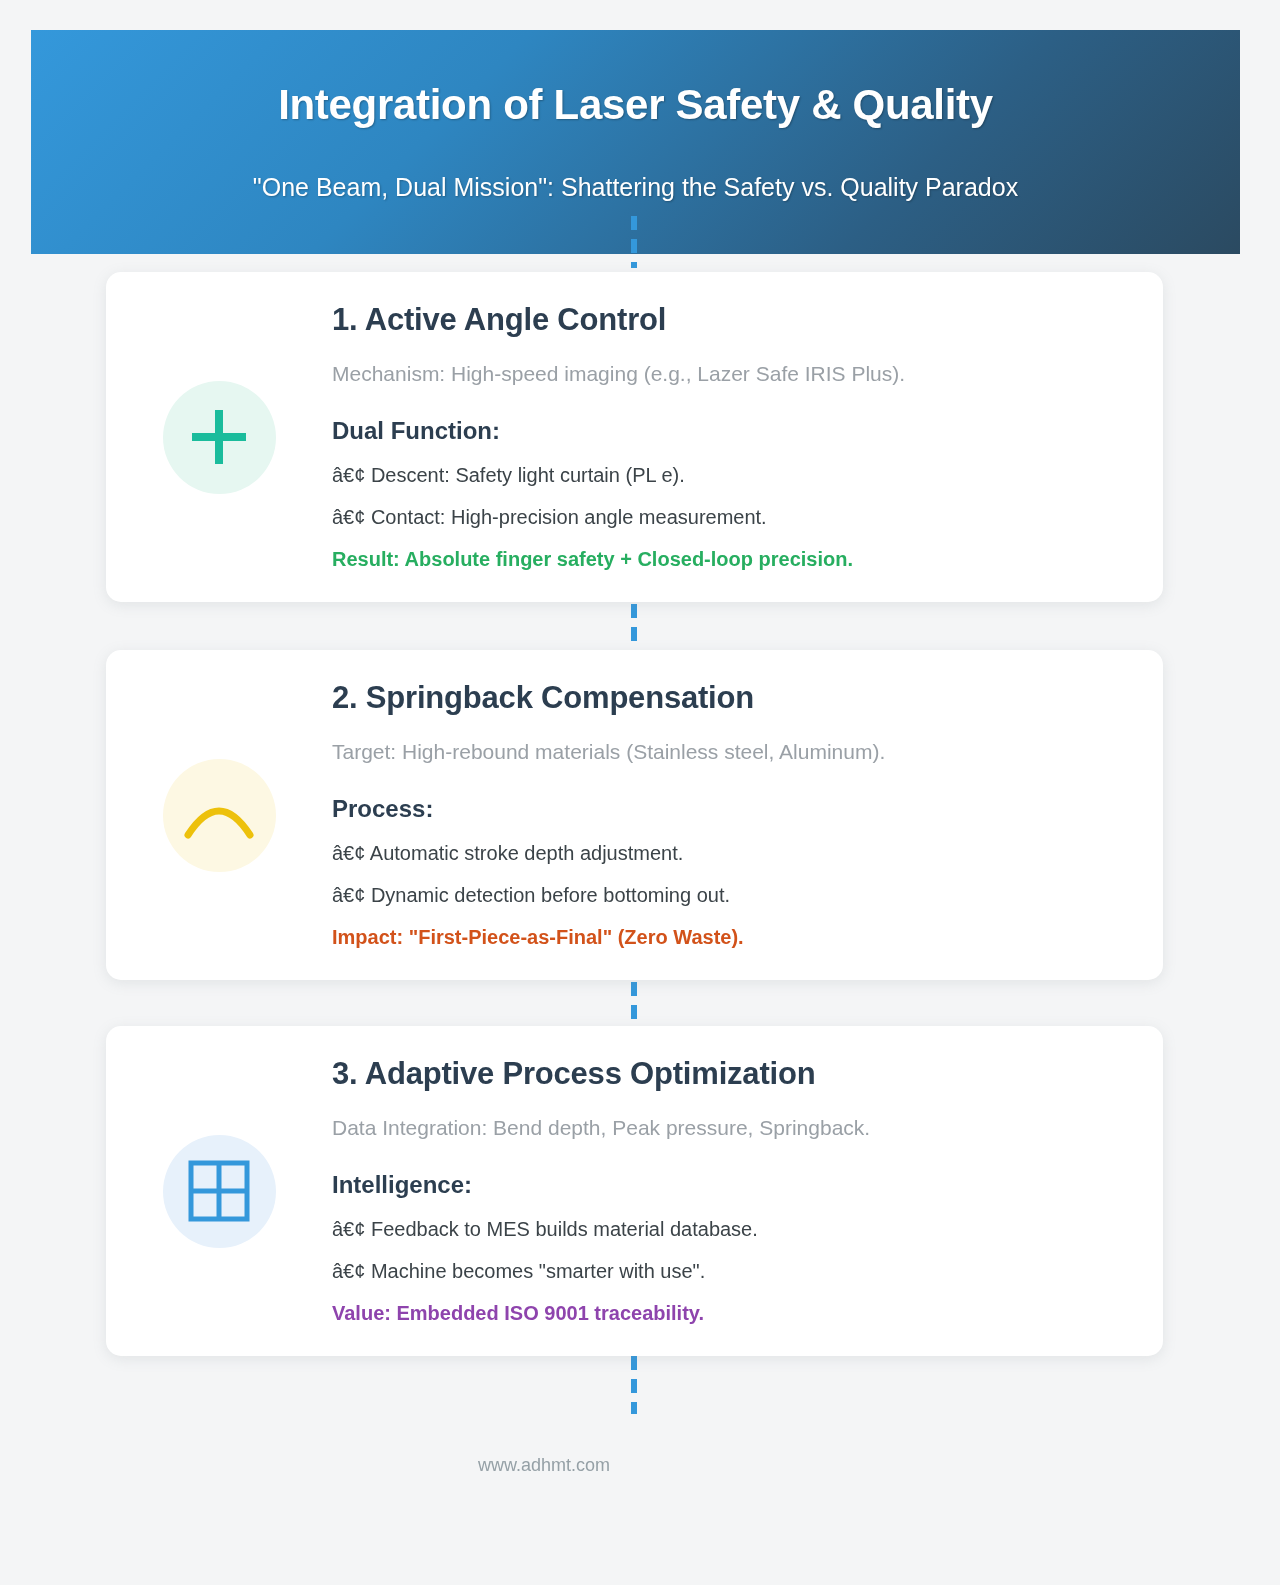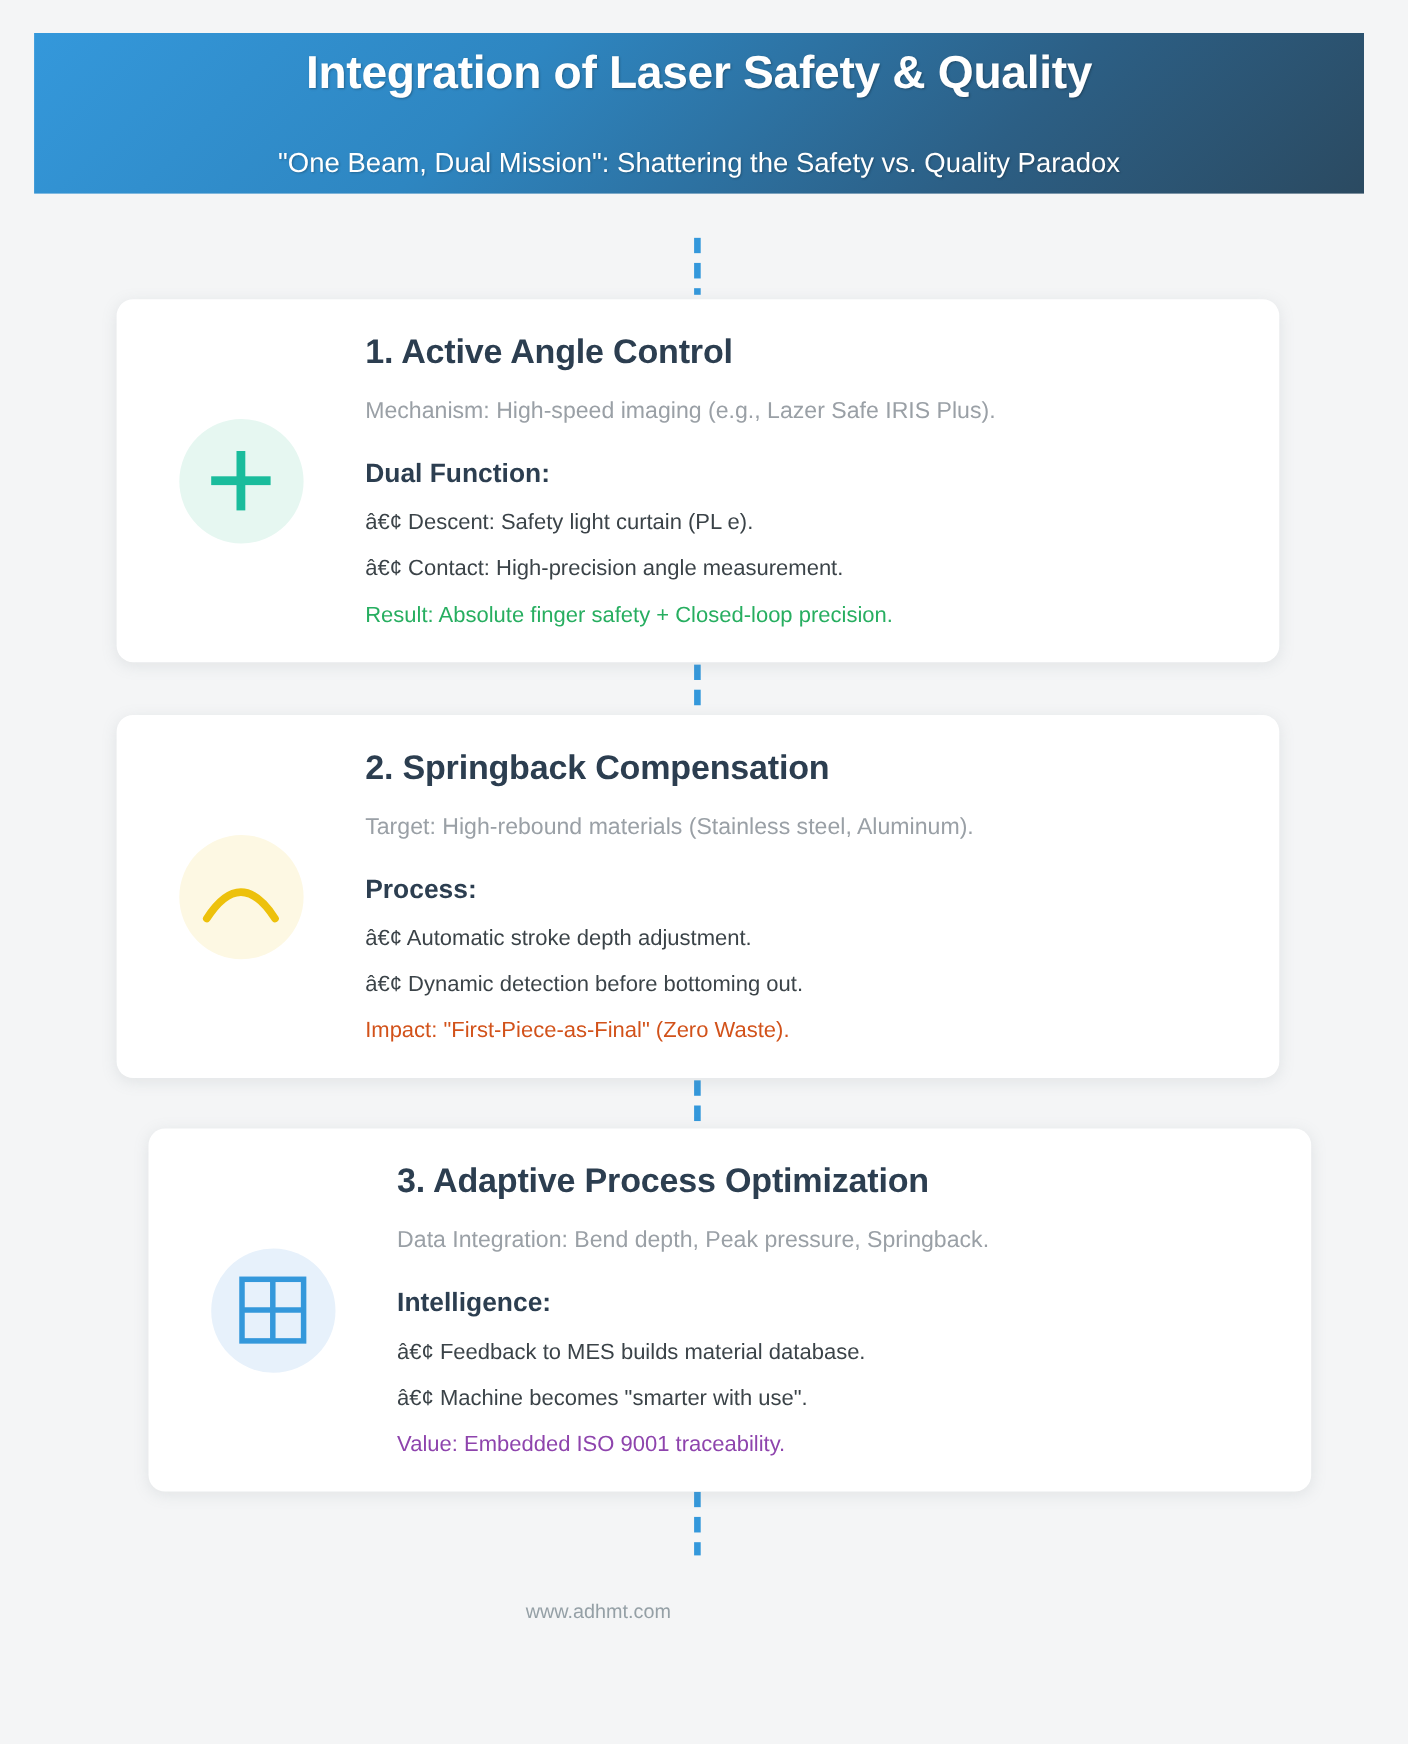--- a/index.html
+++ b/index.html
@@ -15,21 +15,21 @@
     overflow: hidden;
     position: relative;
   }
 
   
   .header-banner {
     position: absolute;
     left: 31px;
     top: 30px;
     width: 1209px;
-    height: 146px;
+    height: 224px;
     background: linear-gradient(135deg, #3498db 0%, #2e86c1 35%, #2c5f85 72%, #2b4a61 100%);
     box-sizing: border-box;
     display: flex;
     flex-direction: column;
     align-items: center;
     justify-content: center;
     gap: 28px;
   }
   .header-title {
     color: #ffffff;
@@ -72,21 +72,21 @@
     width: 1057px;
     background: #ffffff;
     border-radius: 15px;
     box-shadow: 0 3px 14px rgba(130,140,150,0.16);
     display: flex;
     align-items: center;
     box-sizing: border-box;
   }
   .card-1 { top: 272px; height: 330px; }
   .card-2 { top: 650px; height: 330px; }
-  .card-3 { top: 1026px; height: 330px; margin-left: 29px; }
+  .card-3 { top: 1026px; height: 330px; }
 
   .card-icon-col {
     width: 226px;
     flex: 0 0 226px;
     display: flex;
     align-items: center;
     justify-content: center;
   }
   .icon-circle {
     width: 113px;
@@ -129,21 +129,21 @@
   }
   .card-bullet {
     font-size: 20px;
     color: #3b4348;
     margin: 0 0 16px 0;
     line-height: 1.3;
     font-weight: normal;
   }
   .card-result {
     font-size: 20px;
-    font-weight: normal;
+    font-weight: bold;
     margin: 0;
     line-height: 1.3;
   }
   .result-green  { color: #27ae60; }
   .result-orange { color: #d2521a; }
   .result-purple { color: #8e44ad; }
 
   
   .footer {
     position: absolute;

